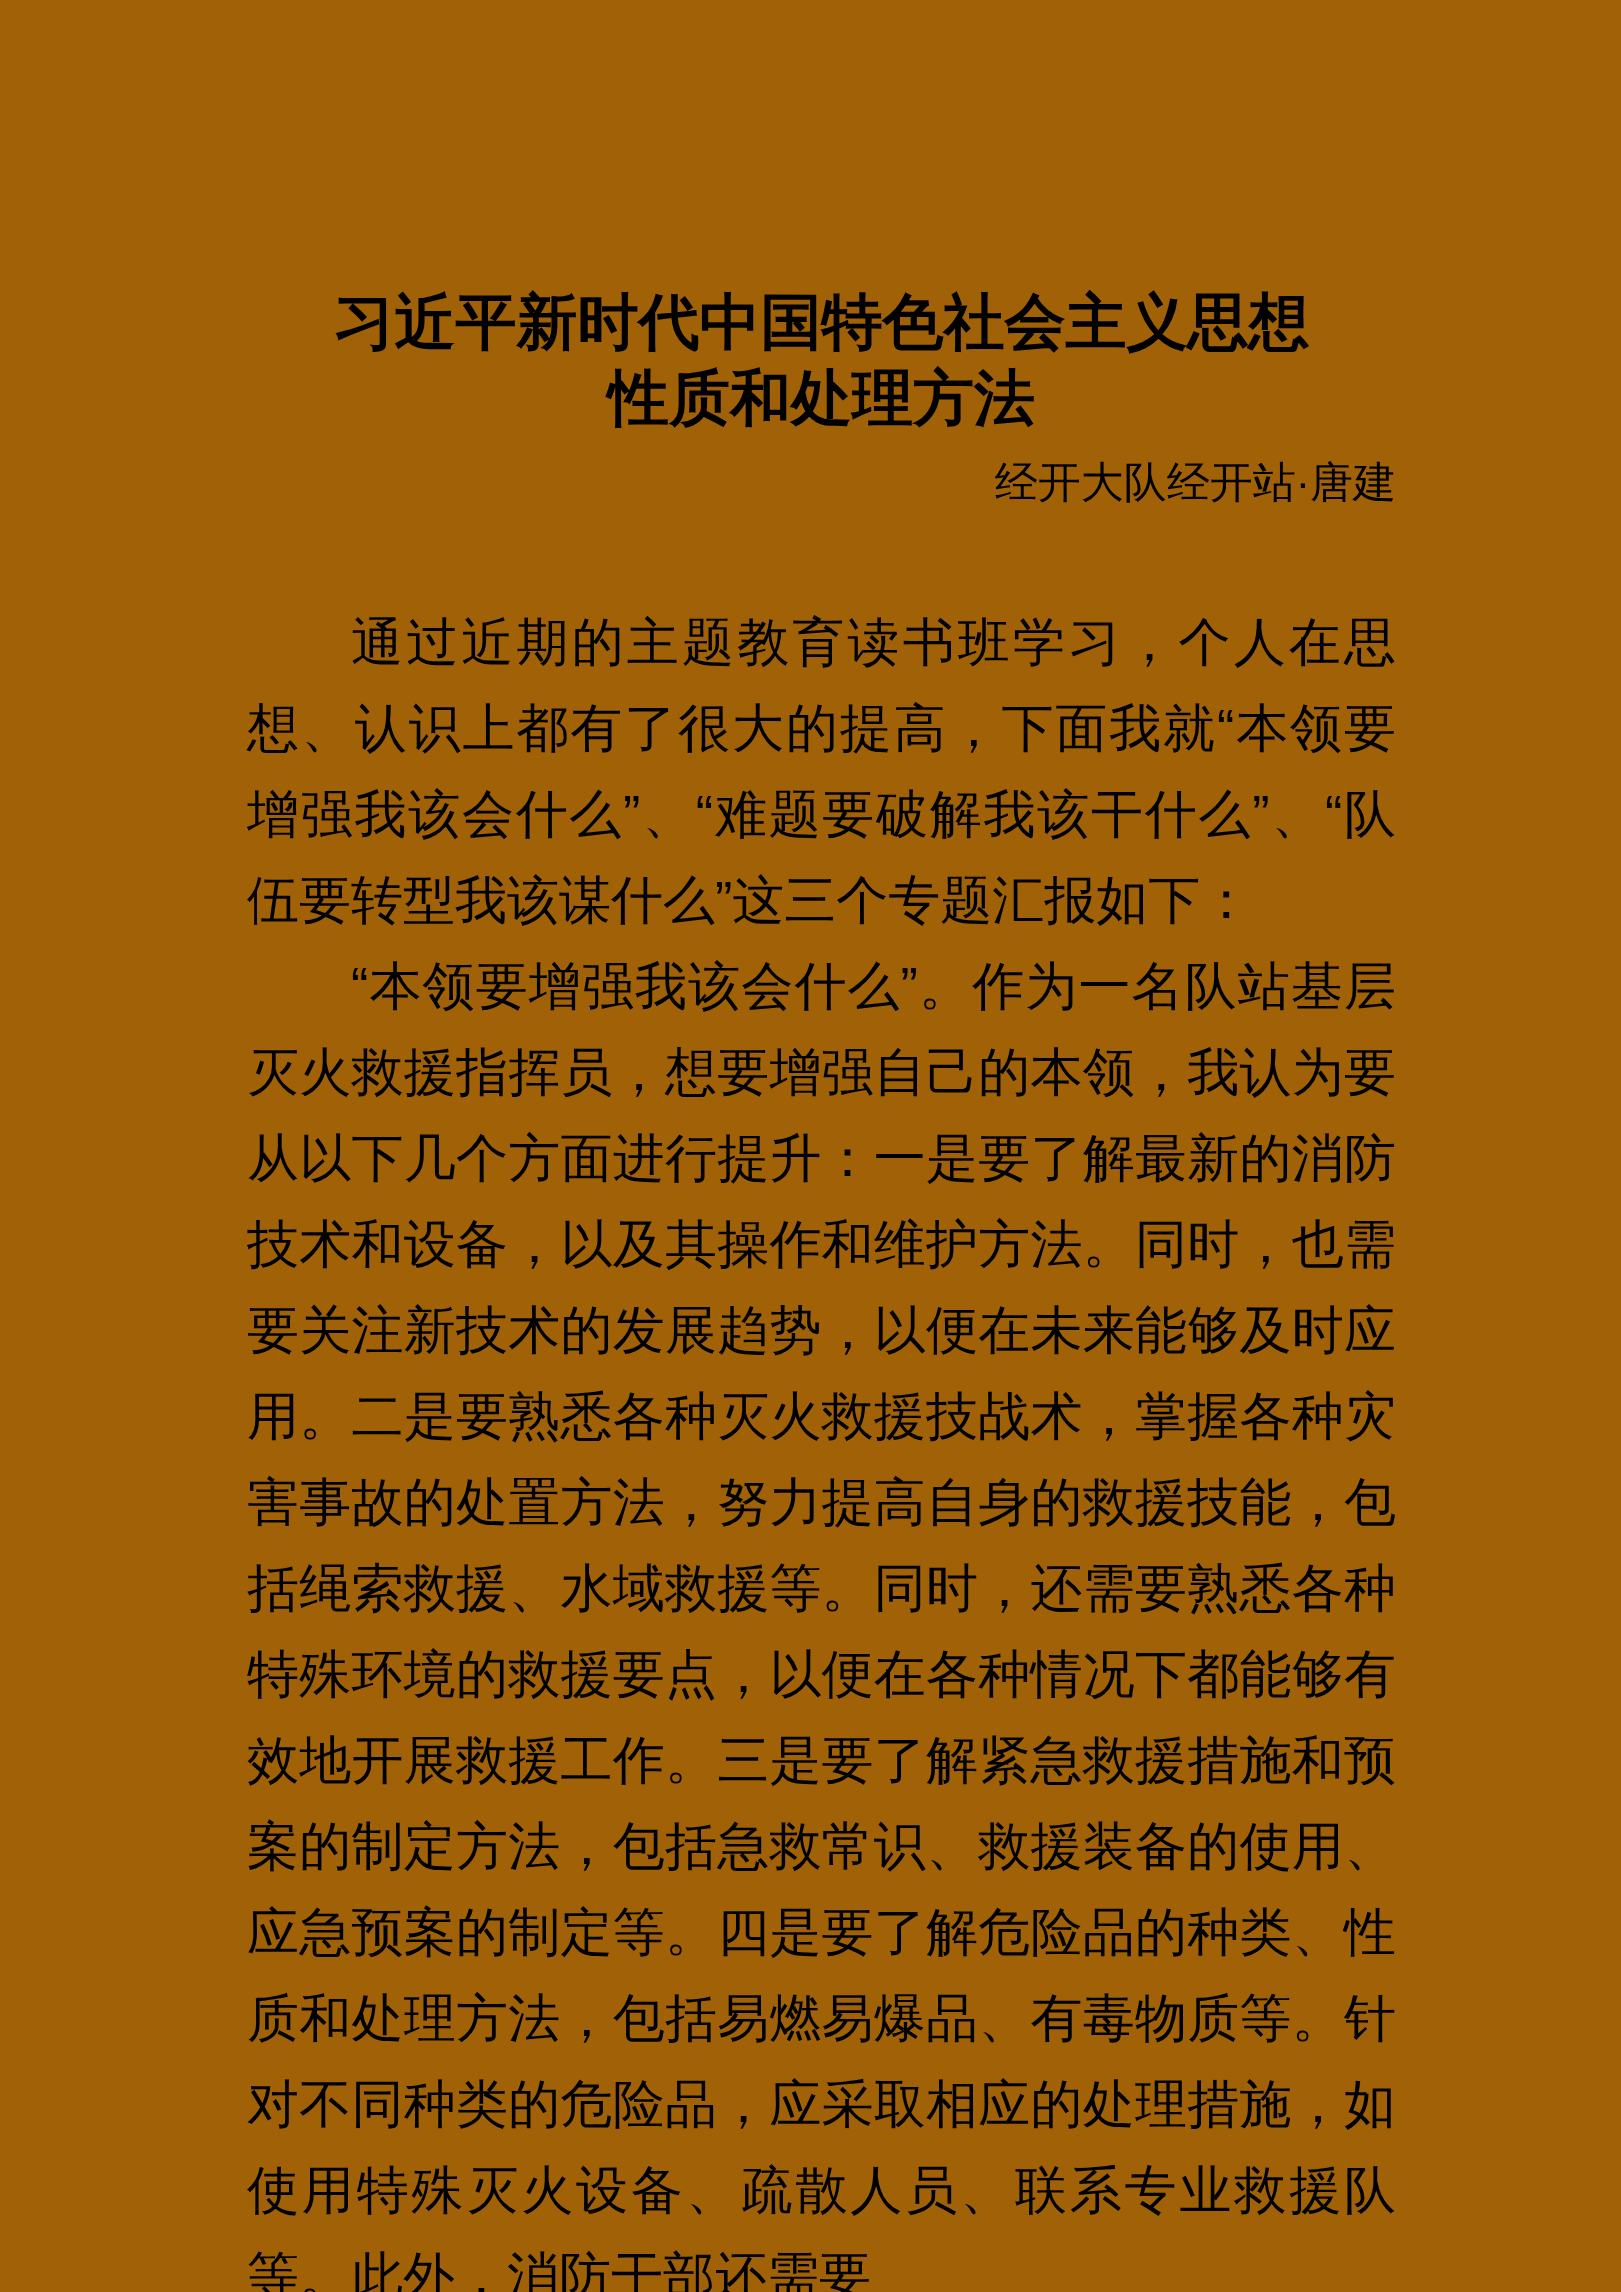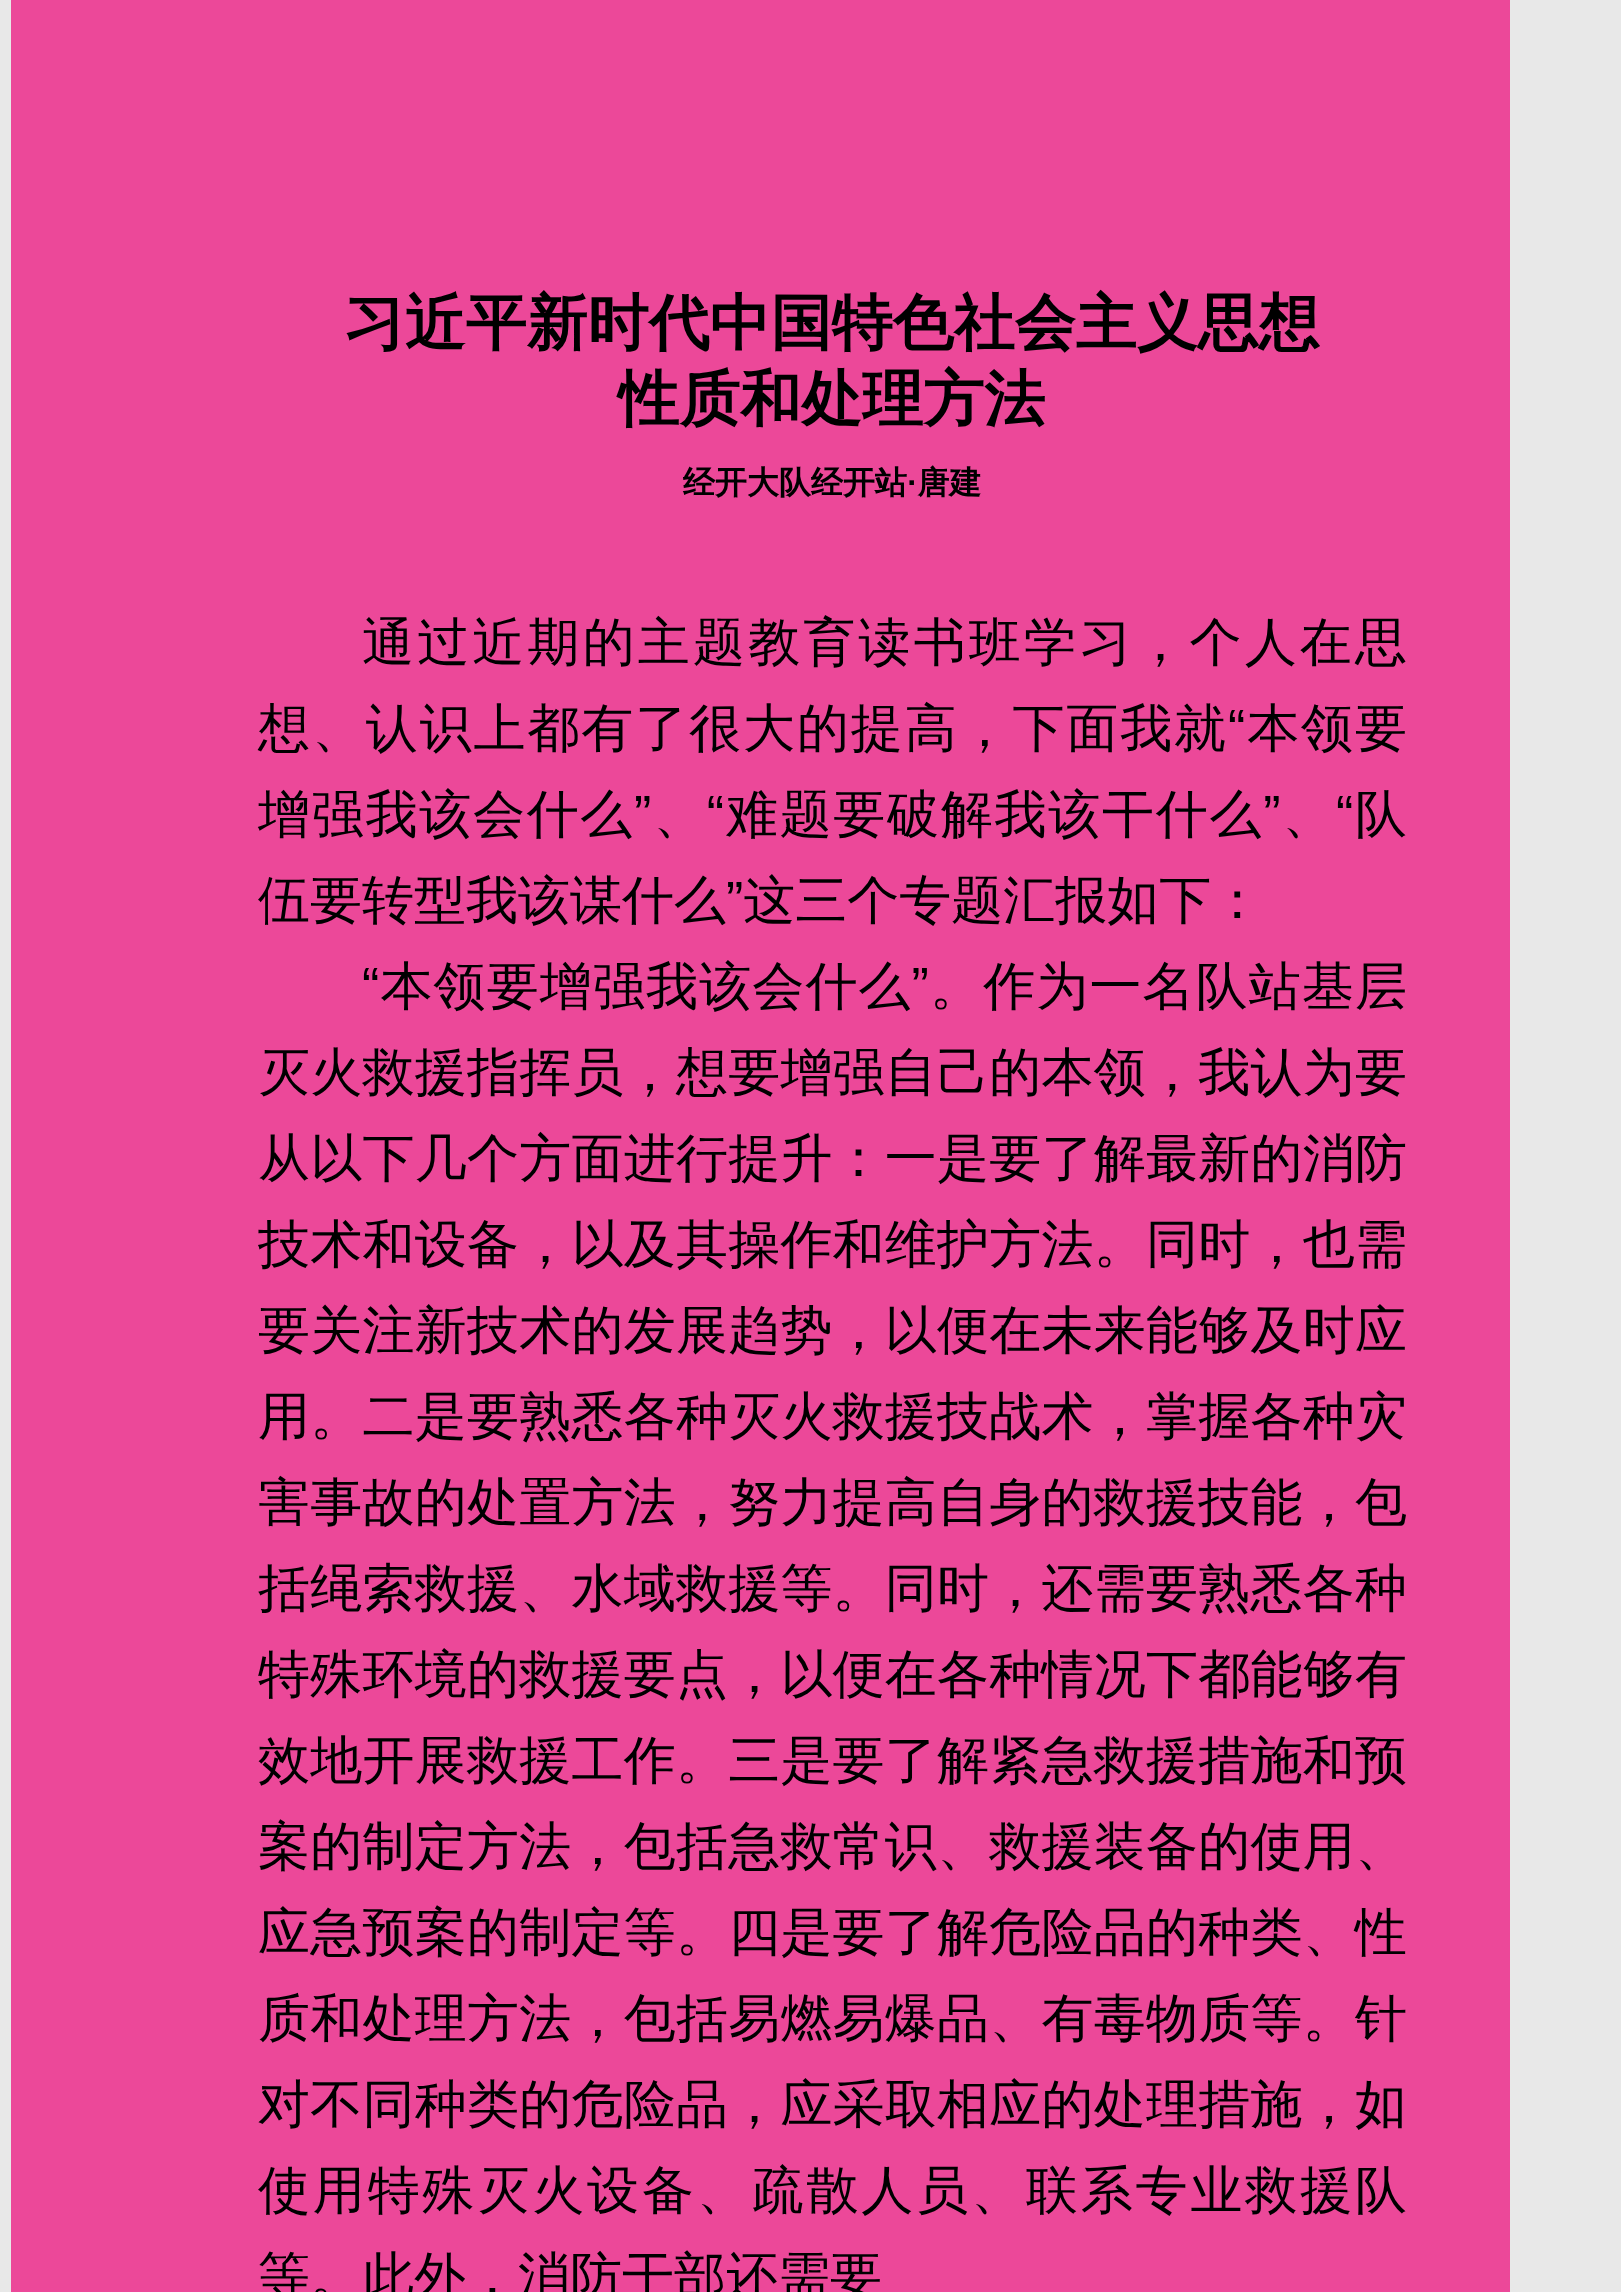--- a/index.html
+++ b/index.html
@@ -2,51 +2,50 @@
 <html><head>
 <meta charset="utf-8">
 <style>
   html, body {
     margin: 0;
     padding: 0;
     background: #e8e8e8;
   }
   .page {
     position: relative;
-    width: 1499px;
+    width: 1621px;
     height: 2293px;
-    background: #ec4899;
+    background: #a16207;
     color: #000000;
     font-family: "Liberation Sans", sans-serif;
     overflow: hidden;
-    margin-left: 11px;
   }
   .content {
     position: absolute;
     left: 247px;
     top: 0;
     width: 1149px;
   }
   .doc-title {
     margin: 284px 0 0 0;
     font-size: 61px;
     line-height: 76px;
     font-weight: 700;
     text-align: center;
     letter-spacing: 0;
   }
   .doc-title .title-line {
     display: block;
   }
   .doc-byline {
     margin-top: 15.7px;
-    font-size: 32px;
+    font-size: 43px;
     line-height: 61px;
-    font-weight: 700;
-    text-align: center;
+    font-weight: 400;
+    text-align: right;
   }
   .doc-body {
     margin-top: 86px;
     font-size: 52px;
     line-height: 86px;
     text-align: justify;
     text-justify: inter-character;
   }
   .doc-body p {
     margin: 0;

